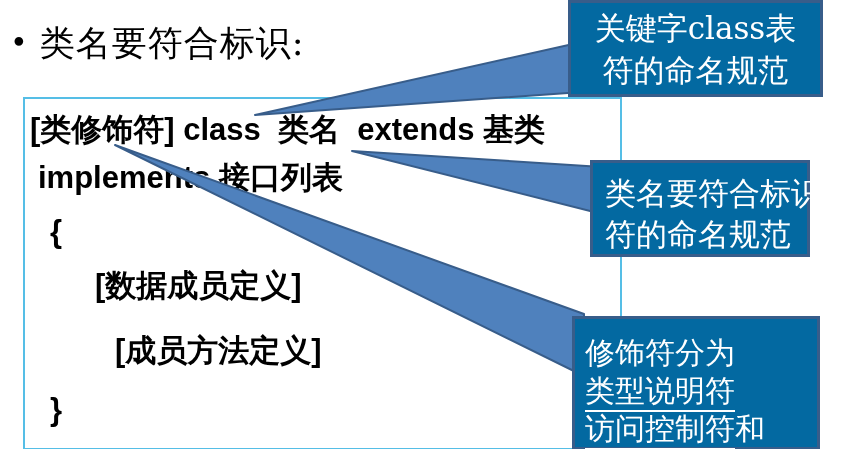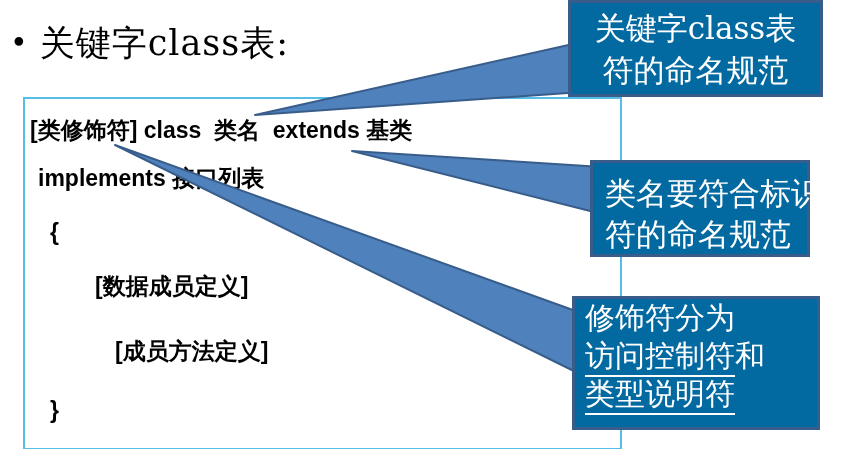--- a/index.html
+++ b/index.html
@@ -42,21 +42,21 @@
     height: 353px;
     border: 2px solid #55bee6;
     background: #ffffff;
     box-sizing: border-box;
     z-index: 1;
   }
   .code-line {
     position: absolute;
     font-family: "Liberation Sans", sans-serif;
     font-weight: bold;
-    font-size: 23px;
+    font-size: 31px;
     color: #000000;
     white-space: pre;
     line-height: 40px;
   }
   .cl0 { left: 30px;  top: 110px; }
   .cl1 { left: 38px;  top: 158px; }
   .cl2 { left: 50px;  top: 212px; }
   .cl3 { left: 95px;  top: 266px; }
   .cl4 { left: 95px;  top: 331px; margin-left: 20px; }
   .cl5 { left: 50px;  top: 390px; }
@@ -98,39 +98,39 @@
     line-height: 42px;
   }
   .callout-2 {
     left: 590px; top: 160px;
     width: 220px; height: 97px;
     padding: 10px 0 0 12px;
     font-size: 31px;
     line-height: 41px;
   }
   .callout-3 {
-    left: 572px; top: 296px;
+    left: 572px; top: 316px;
     width: 248px; height: 134px;
-    padding: 0 0 0 10px;
+    padding: 15px 0 0 10px;
     font-size: 30px;
     line-height: 38px;
   }
   .callout-3 .u {
     border-bottom: 2px solid #ffffff;
     padding-bottom: 2px;
   }
 </style>
 </head>
 <body>
 
 <div id="canvas">
 
   <div class="title-row">
     <span class="bullet-dot">•</span>
-    <span class="title-text">关键字class表:</span>
+    <span class="title-text">类名要符合标识:</span>
   </div>
 
   <div class="code-box"></div>
   <div class="code-line cl0" style="z-index:1">[类修饰符] class  类名  extends 基类</div>
   <div class="code-line cl1" style="z-index:1">implements 接口列表</div>
   <div class="code-line cl2" style="z-index:1">{</div>
   <div class="code-line cl3" style="z-index:1">[数据成员定义]</div>
   <div class="code-line cl4" style="z-index:1">[成员方法定义]</div>
   <div class="code-line cl5" style="z-index:1">}</div>
 
@@ -145,17 +145,17 @@
     <div class="line">符的命名规范</div>
   </div>
 
   <div class="callout callout-2">
     <div class="line">类名要符合标识</div>
     <div class="line">符的命名规范</div>
   </div>
 
   <div class="callout callout-3">
     <div class="line">修饰符分为</div>
+    <div class="line"><span class="u">类型说明符</span></div>
     <div class="line"><span class="u">访问控制符</span><span>和</span></div>
-    <div class="line"><span class="u">类型说明符</span></div>
   </div>
 
 </div>
 
 </body></html>

